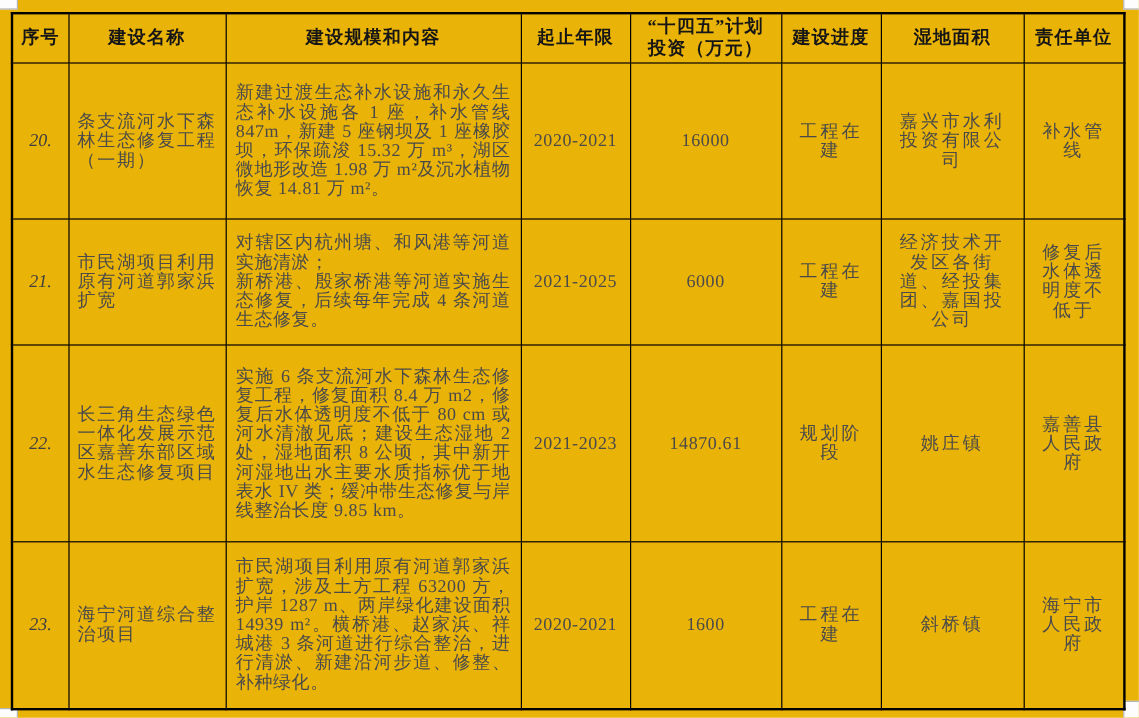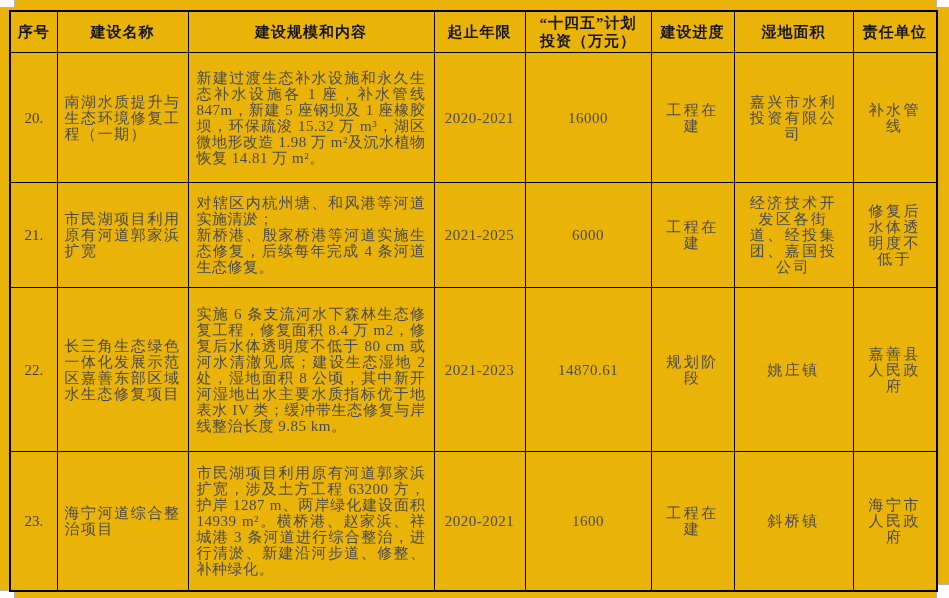--- a/index.html
+++ b/index.html
@@ -50,21 +50,21 @@
   thead th {
     color:#161616;
     font-weight:bold;
     text-align:center;
     letter-spacing:1px;
     line-height:18px;
     padding:2px 2px;
   }
   th.c-invest { white-space:pre-line;margin-left:16px; }
 
-  td.c-no { text-align:center; letter-spacing:0; color:#3f3f3f; }
+  td.c-no { text-align:center; letter-spacing:0; color:#3f3f3f;font-style:italic; }
   td.c-name {
     text-align:justify; text-justify:inter-character; text-align-last:left;
     letter-spacing:1.5px;
   }
   td.c-content {
     text-align:justify; text-justify:inter-character; text-align-last:left;
     white-space:pre-wrap;
     letter-spacing:0.5px;
     padding:2px 8px;
   }
@@ -104,21 +104,21 @@
         <th class="c-invest">“十四五”计划
 投资（万元）</th>
         <th class="c-progress">建设进度</th>
         <th class="c-impl">湿地面积</th>
         <th class="c-resp">责任单位</th>
       </tr>
     </thead>
     <tbody>
       <tr class="h-r0">
         <td class="c-no">20.</td>
-        <td class="c-name">南湖水质提升与生态环境修复工程（一期）</td>
+        <td class="c-name">条支流河水下森林生态修复工程（一期）</td>
         <td class="c-content">新建过渡生态补水设施和永久生态补水设施各 1 座，补水管线 847m，新建 5 座钢坝及 1 座橡胶坝，环保疏浚 15.32 万 m³，湖区微地形改造 1.98 万 m²及沉水植物恢复 14.81 万 m²。</td>
         <td class="c-years">2020-2021</td>
         <td class="c-invest">16000</td>
         <td class="c-progress">工程在建</td>
         <td class="c-impl">嘉兴市水利投资有限公司</td>
         <td class="c-resp">补水管线</td>
       </tr>
       <tr class="h-r1">
         <td class="c-no">21.</td>
         <td class="c-name">市民湖项目利用原有河道郭家浜扩宽</td>

